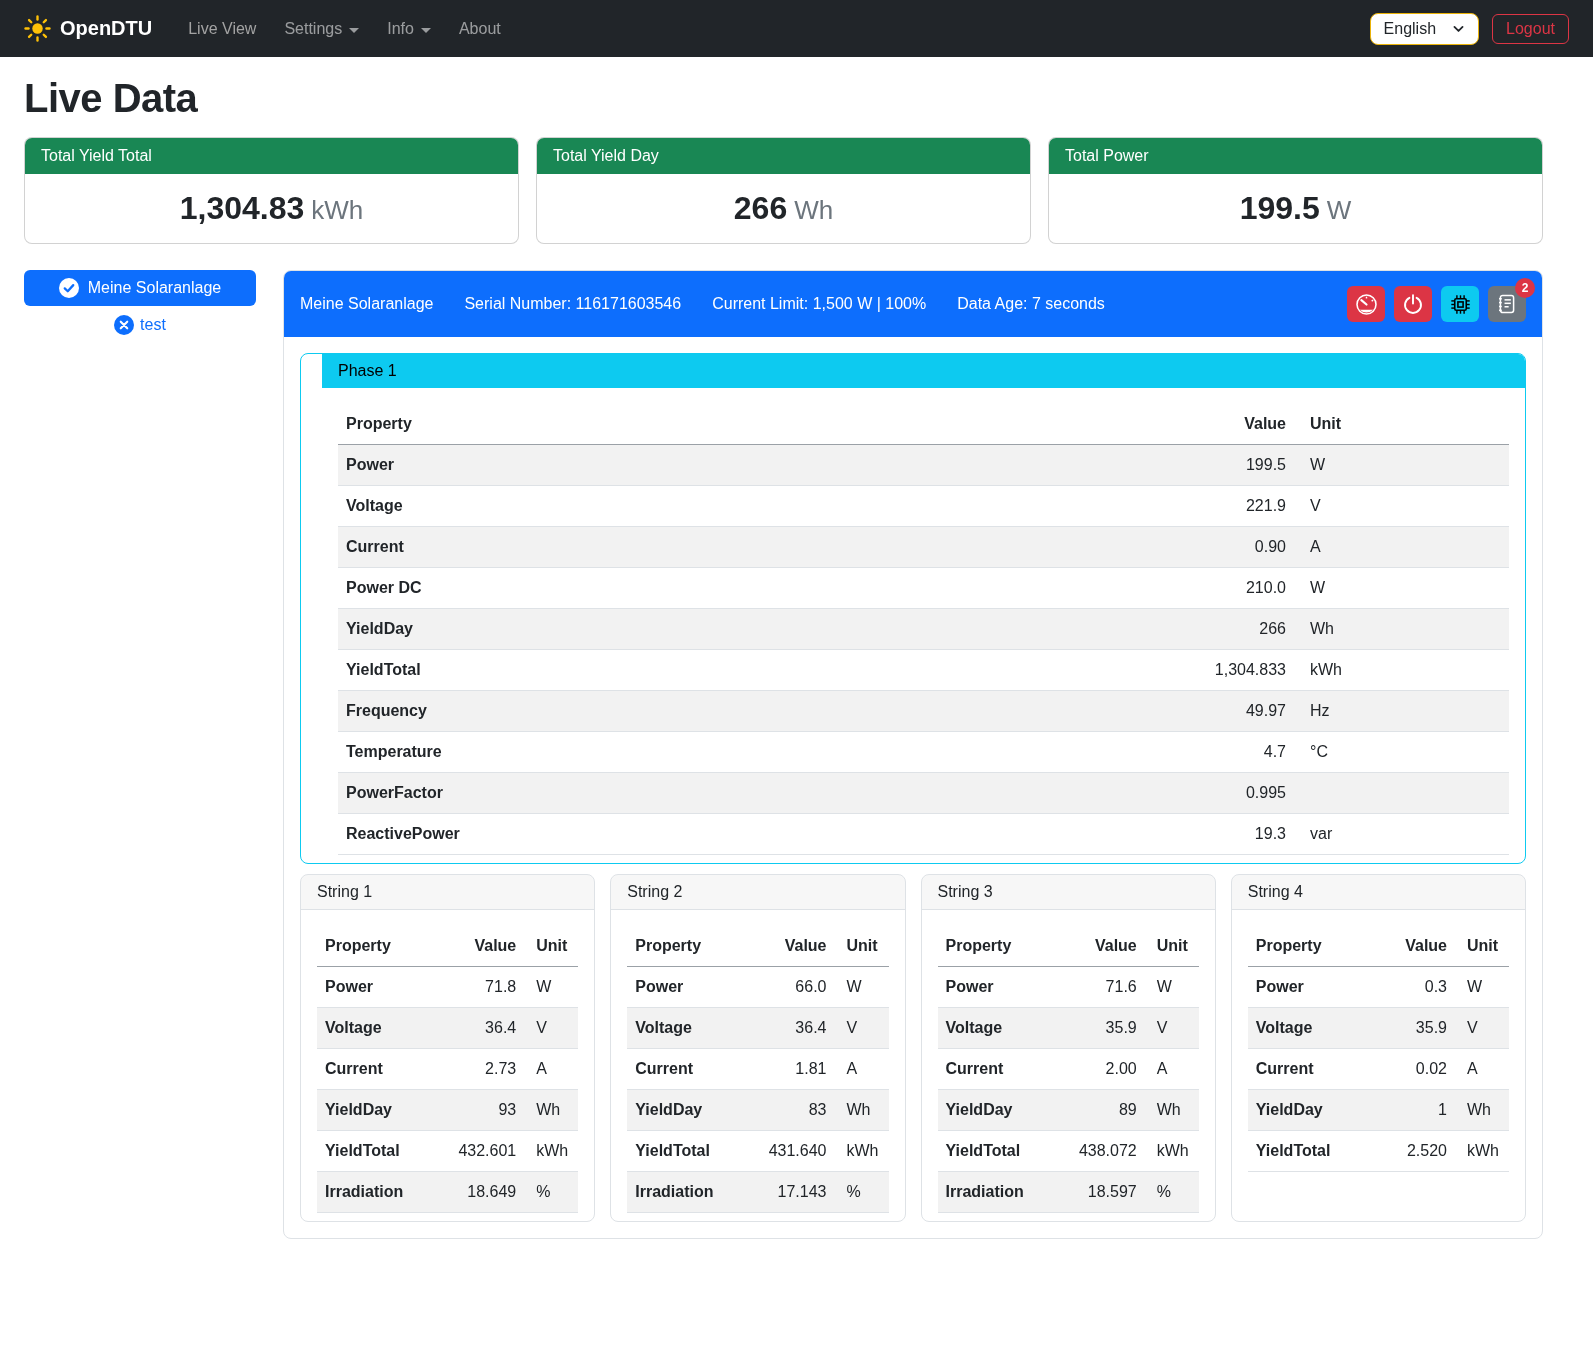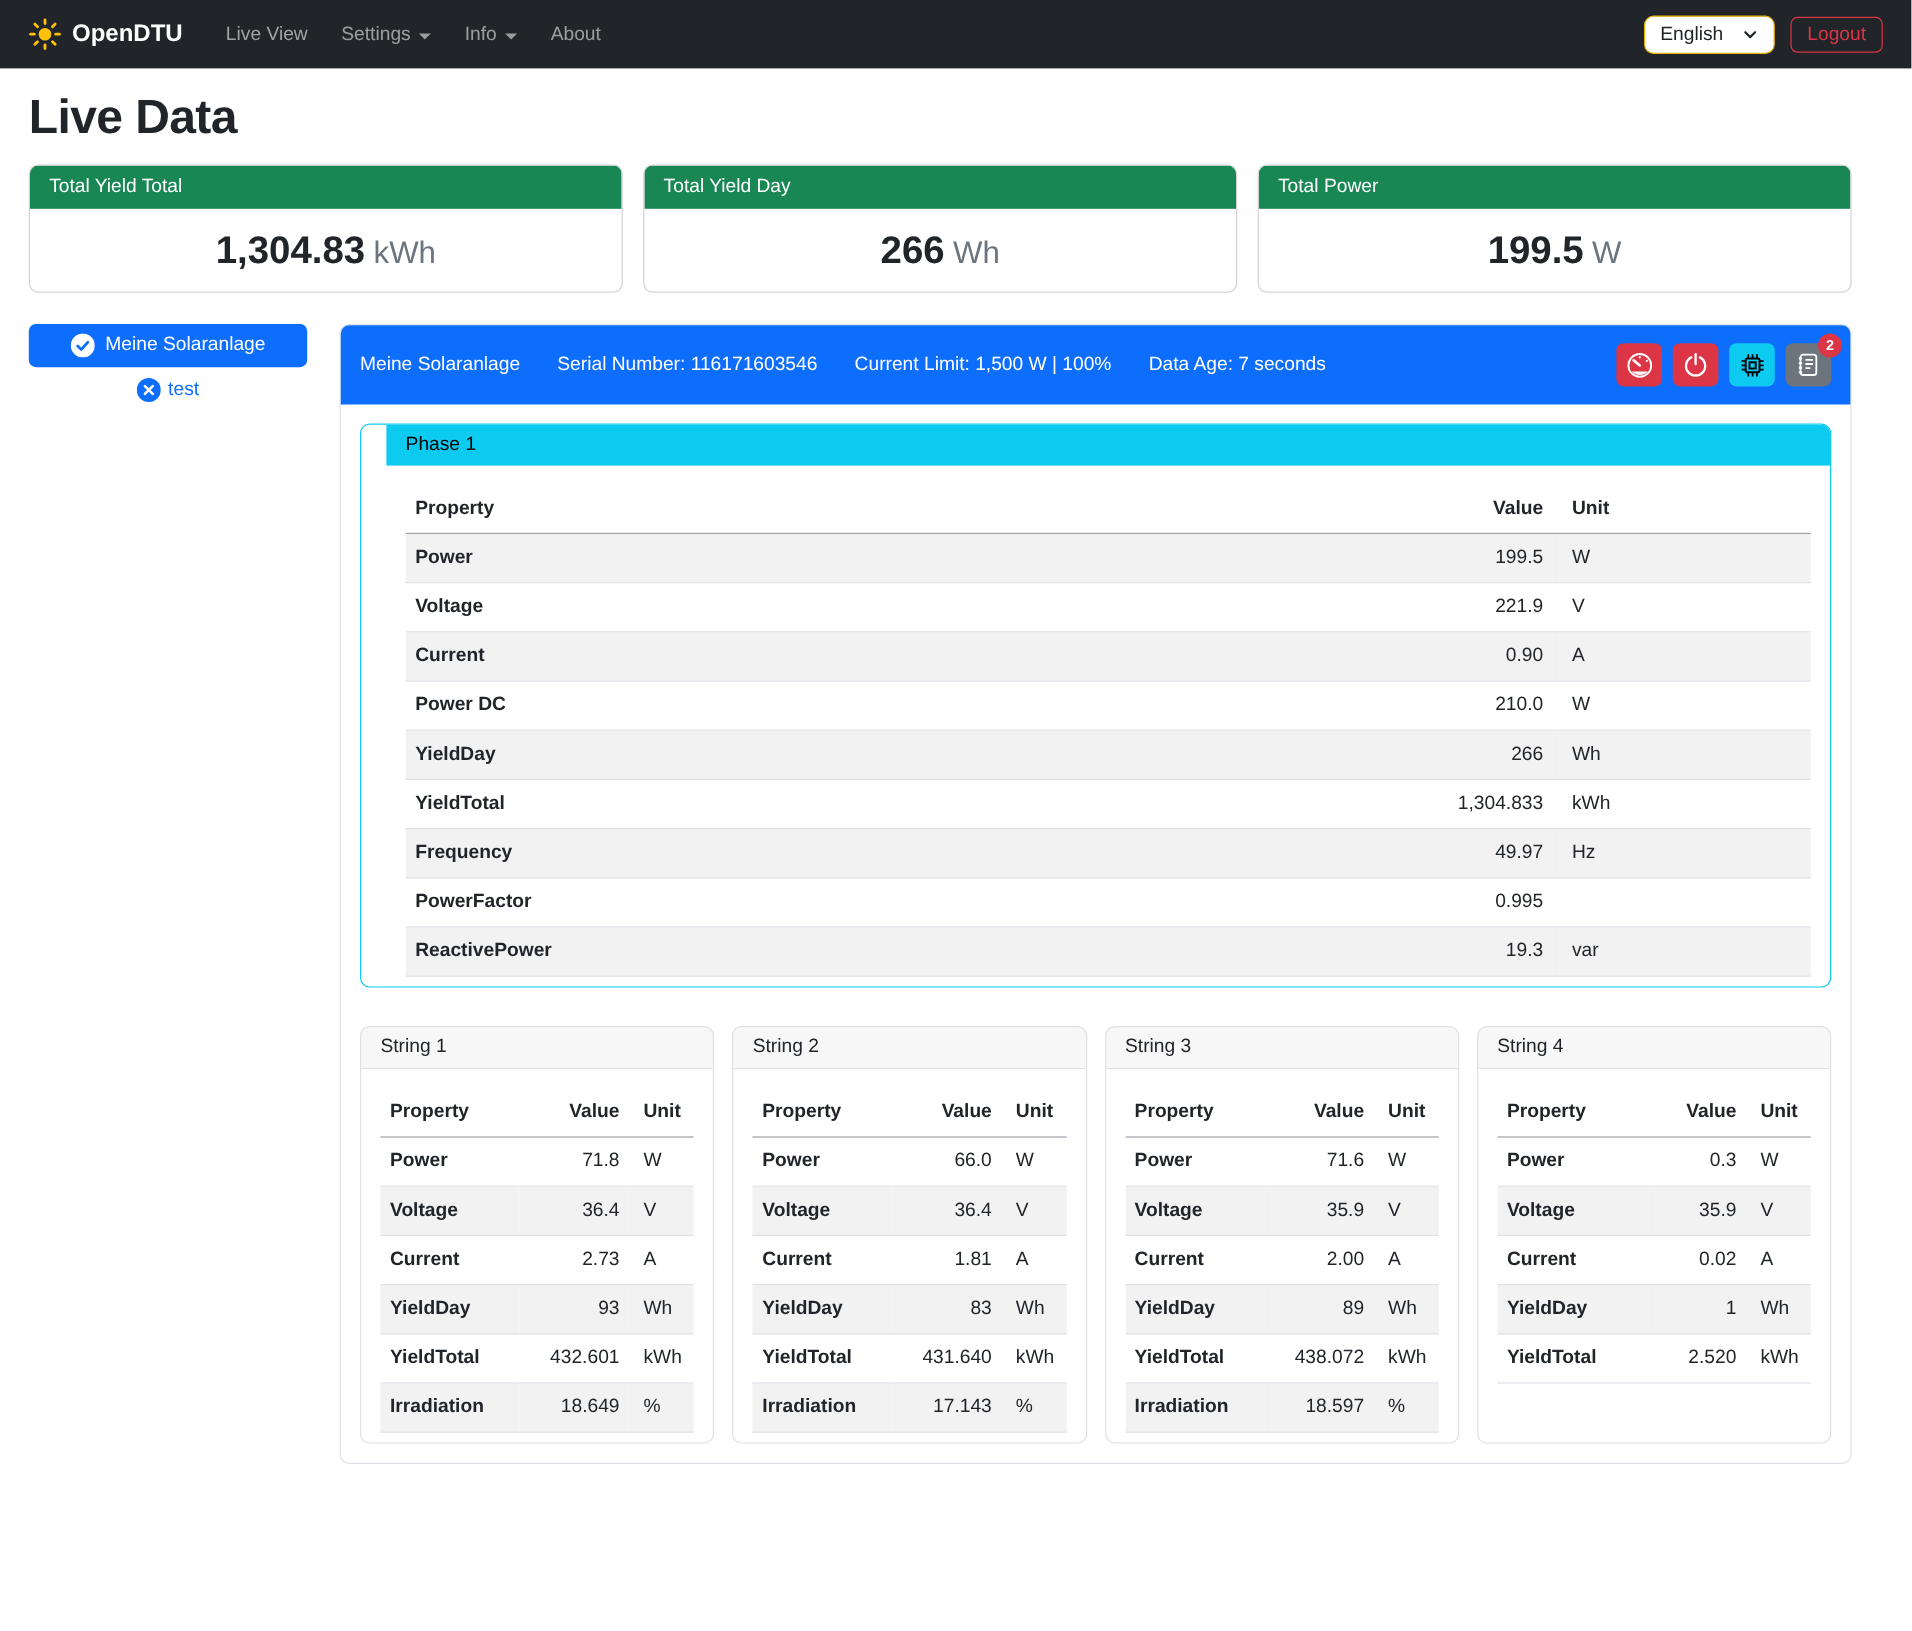--- a/index.html
+++ b/index.html
@@ -53,21 +53,21 @@
   table { width:100%; border-collapse:collapse; font-size:16px; }
   th, td { padding:9px 8px; border-bottom:1px solid #dee2e6; text-align:left; line-height:22px; }
   thead th { border-bottom:1px solid #9ba1a7; font-weight:700; }
   td.t-prop { font-weight:700; }
   th.t-value, td.t-value { text-align:right; }
   .phase-table th.t-unit, .phase-table td.t-unit { width:215px; padding-left:16px; }
   .string-table th.t-unit, .string-table td.t-unit { width:54px; padding-left:12px; }
   .stripe-odd tbody tr:nth-child(odd) td { background:#f2f2f2; }
   .stripe-even tbody tr:nth-child(even) td { background:#f2f2f2; }
 
-  .strings-row { display:flex; gap:15px; margin-top:32px; align-items:stretch; }
+  .strings-row { display:flex; gap:15px; margin-top:10px; align-items:stretch; }
   .string-card { flex:1; border:1px solid #dee2e6; border-radius:8px; background:#fff; display:flex; flex-direction:column; }
   .string-header { background:rgba(0,0,0,.03); padding:8px 16px; border-bottom:1px solid #dee2e6; font-size:16px; border-radius:7px 7px 0 0; }
   .string-body { padding:16px 16px 8px; }
 </style>
 </head>
 <body>
 
 <div class="navbar">
   <div class="brand">
     <span style="display:flex;">
@@ -272,20 +272,25 @@
                     <td class="t-prop">YieldTotal</td>
                     <td class="t-value">1,304.833</td>
                     <td class="t-unit">kWh</td>
                   </tr>
                   <tr>
                     <td class="t-prop">Frequency</td>
                     <td class="t-value">49.97</td>
                     <td class="t-unit">Hz</td>
                   </tr>
                   <tr>
+                    <td class="t-prop">Temperature</td>
+                    <td class="t-value">4.7</td>
+                    <td class="t-unit">°C</td>
+                  </tr>
+                  <tr>
                     <td class="t-prop">PowerFactor</td>
                     <td class="t-value">0.995</td>
                     <td class="t-unit"></td>
                   </tr>
                   <tr>
                     <td class="t-prop">ReactivePower</td>
                     <td class="t-value">19.3</td>
                     <td class="t-unit">var</td>
                   </tr>
                 </tbody>

